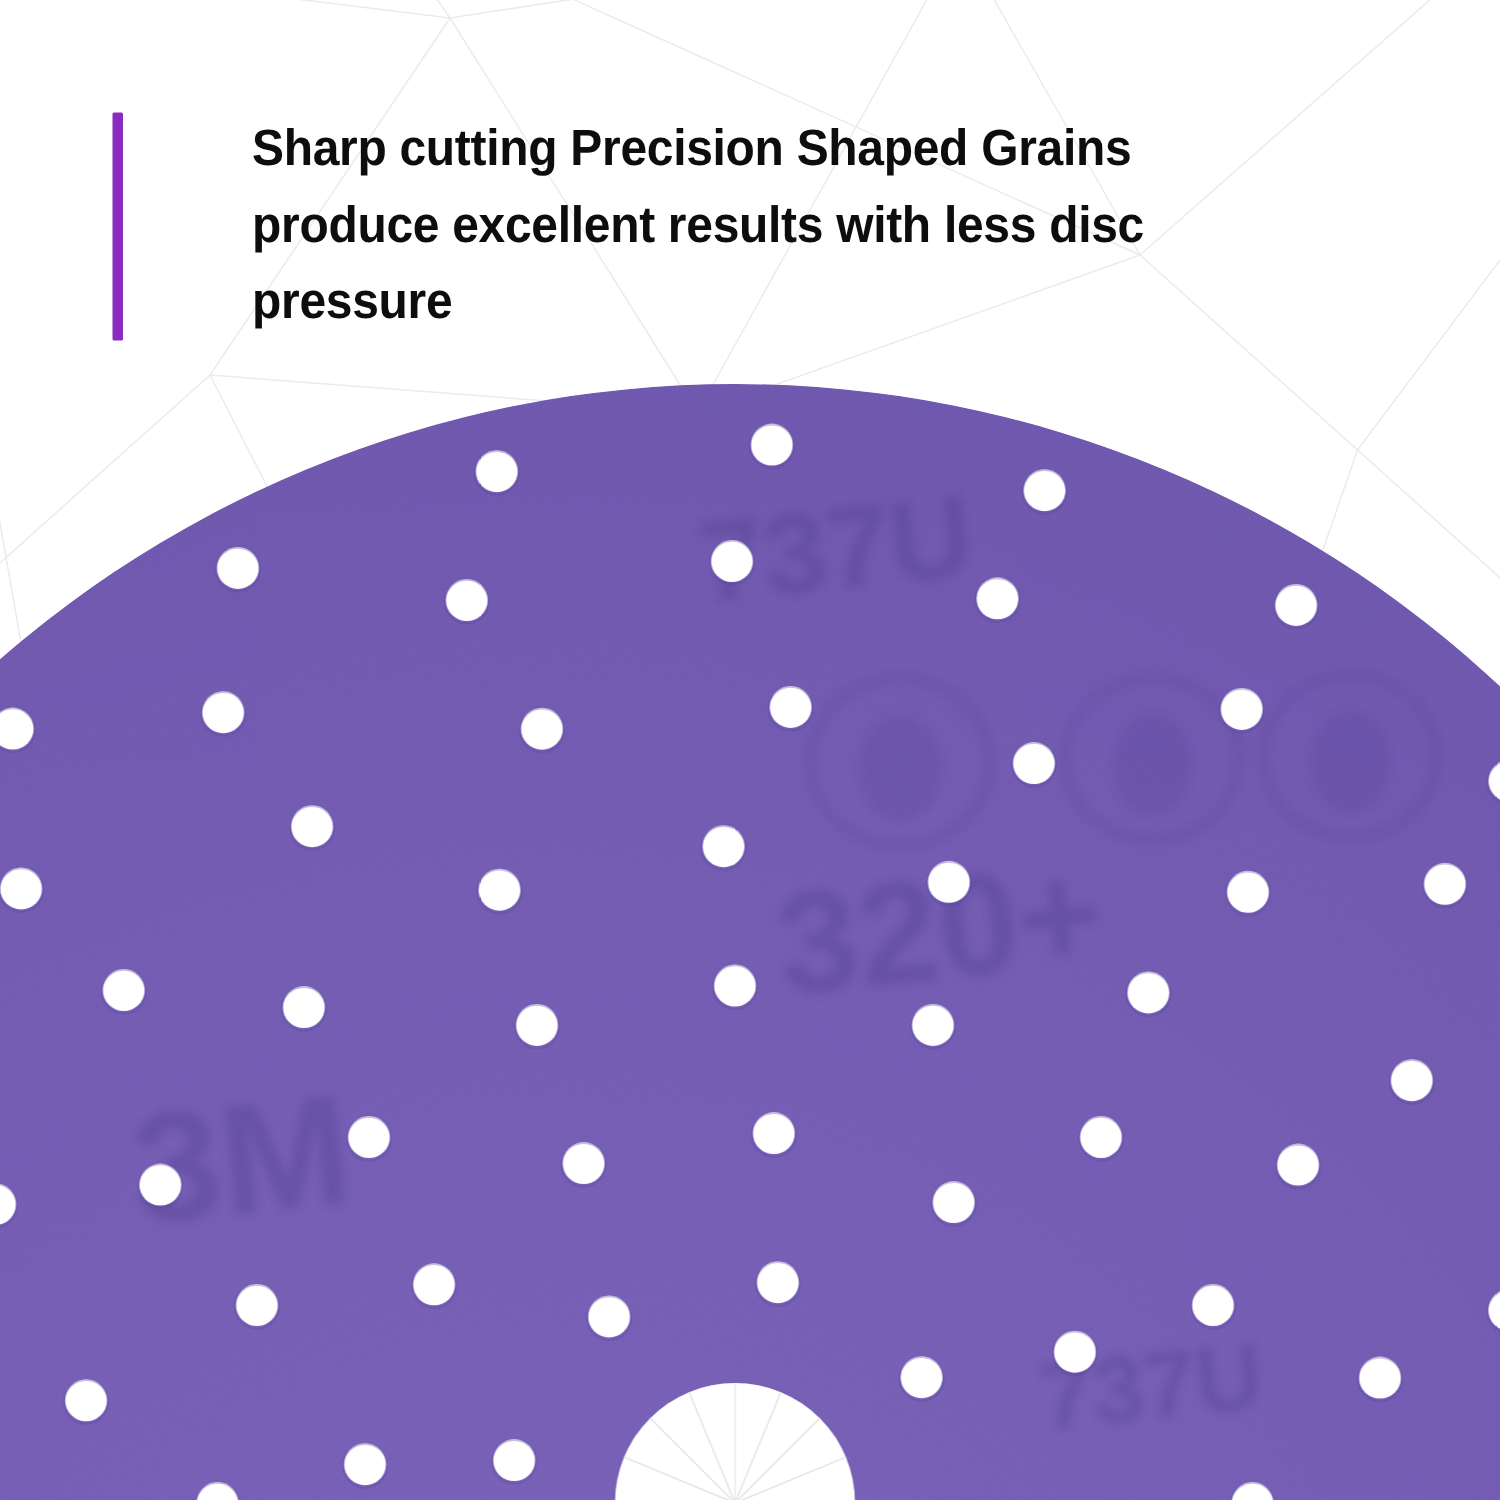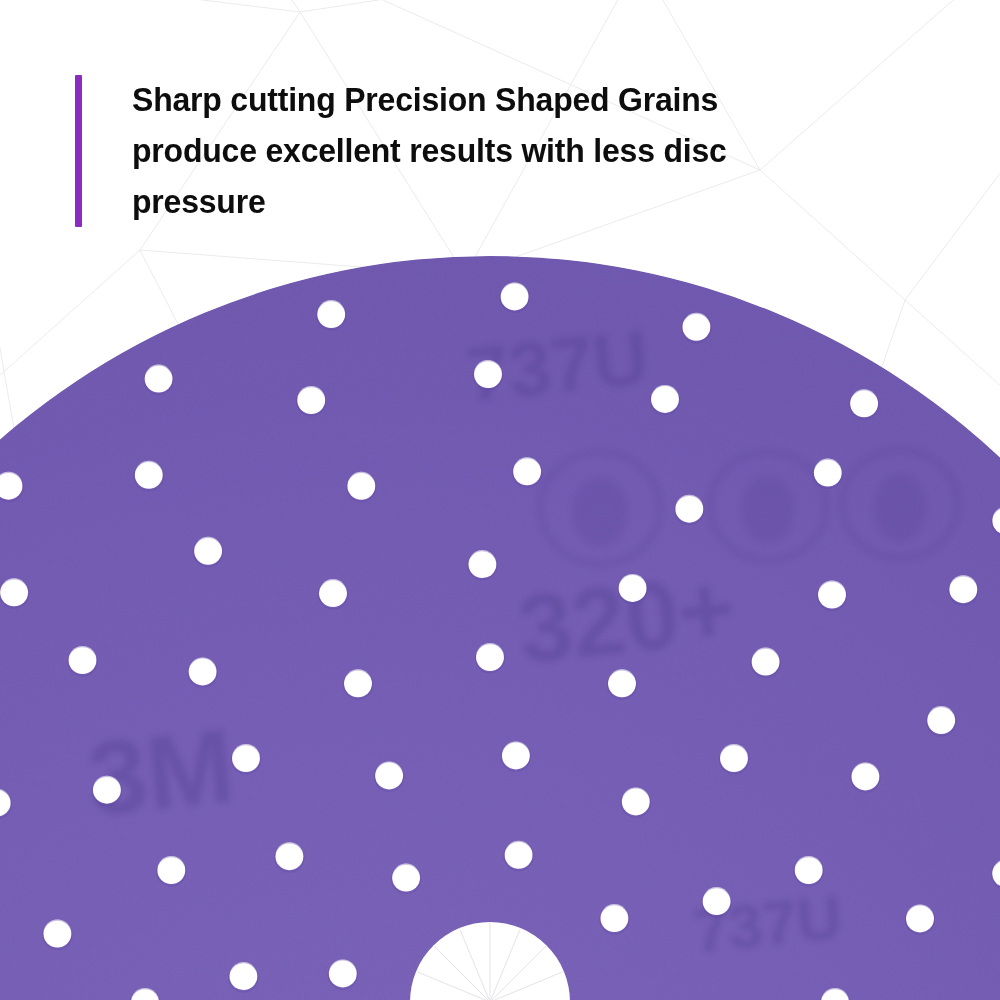--- a/index.html
+++ b/index.html
@@ -35,20 +35,21 @@
   }
 
   
   #headline-block {
     position: absolute;
     left: 75px;
     top: 74px;
     width: 800px;
     display: flex;
     align-items: flex-end;
+    gap: 36px;
   }
   #accent-bar {
     width: 7px;
     height: 152px;
     background: #8B2BBF;
     flex: 0 0 auto;
     border-radius: 1px;
   }
   #headline-text {
     margin-left: 50px;

